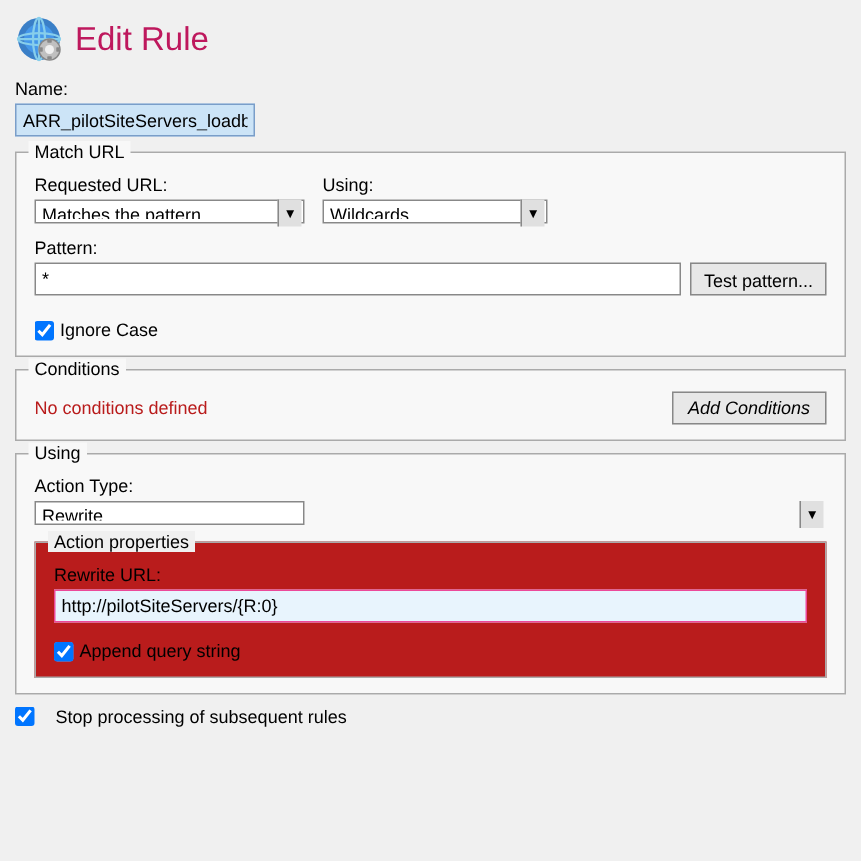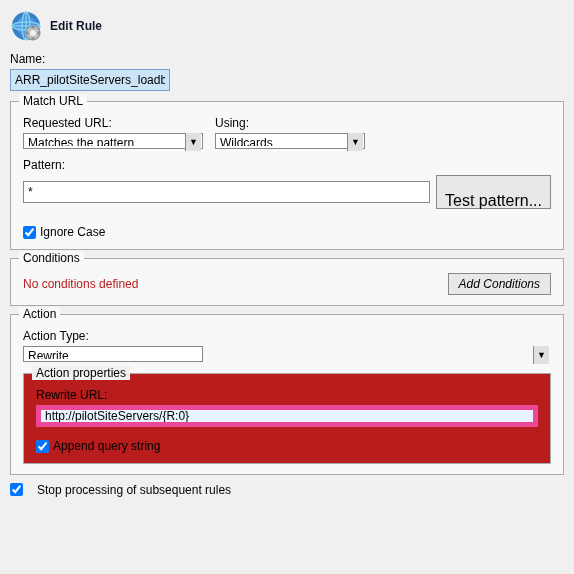--- a/index.html
+++ b/index.html
@@ -16,23 +16,23 @@
       display: flex;
       align-items: center;
       margin-bottom: 10px;
     }
     .header-icon {
       width: 32px;
       height: 32px;
       margin-right: 8px;
     }
     .page-title {
-      font-size: 12px;
-      font-weight: bold;
-      color: #0f172a;
+      font-size: 22px;
+      font-weight: normal;
+      color: #be185d;
     }
     .field-label {
       font-size: 12px;
       margin-bottom: 3px;
       color: #000;
     }
     .name-input {
       width: 160px;
       height: 22px;
       border: 1px solid #7a9ec9;
@@ -112,24 +112,24 @@
     .pattern-input {
       flex: 1;
       height: 22px;
       border: 1px solid #888;
       background: #fff;
       padding: 2px 4px;
       font-size: 12px;
     }
     .test-pattern-btn {
       height: 22px;
-      padding: 16px 8px;
+      padding: 4px 8px;
       border: 1px solid #888;
       background: #e8e8e8;
-      font-size: 16px;
+      font-size: 12px;
       cursor: pointer;
       white-space: nowrap;
     }
     .checkbox-row {
       display: flex;
       align-items: center;
       gap: 4px;
     }
     .checkbox-input {
       width: 13px;
@@ -167,21 +167,21 @@
       background: #f0f0f0;
       padding: 0 4px;
       font-size: 12px;
     }
     .action-properties-content {
       padding: 14px 12px 10px 12px;
     }
     .rewrite-url-input {
       width: 100%;
       height: 22px;
-      border: 5px solid #ec4899;
+      border: 1px solid #ec4899;
       background: #e8f4fd;
       padding: 2px 4px;
       font-size: 12px;
       margin-bottom: 8px;
     }
     .stop-processing-row {
       display: flex;
       gap: 14px;
       margin-top: 6px;
     }
@@ -259,21 +259,21 @@
   <span class="section-legend">Conditions</span>
   <div class="section-content">
     <div class="conditions-row">
       <span class="no-conditions-text">No conditions defined</span>
       <button class="add-conditions-btn">Add Conditions</button>
     </div>
   </div>
 </div>
 
 <div class="section-group">
-  <span class="section-legend">Action</span>
+  <span class="section-legend">Using</span>
   <div class="section-content">
     <div class="col" style="margin-bottom:8px;">
       <div class="field-label">Action Type:</div>
       <div class="select-wrapper">
         <select class="select-field wide">
           <option>Rewrite</option>
         </select>
         <div class="select-arrow">▼</div>
       </div>
     </div>

